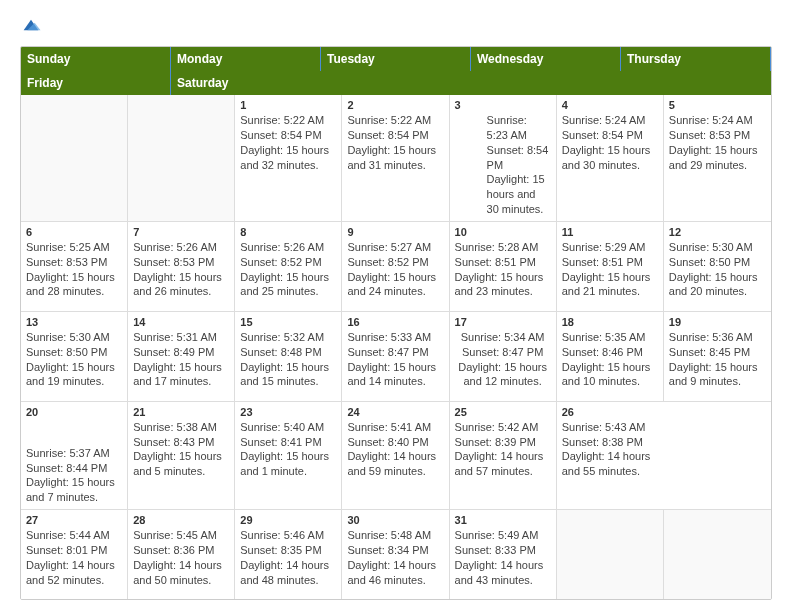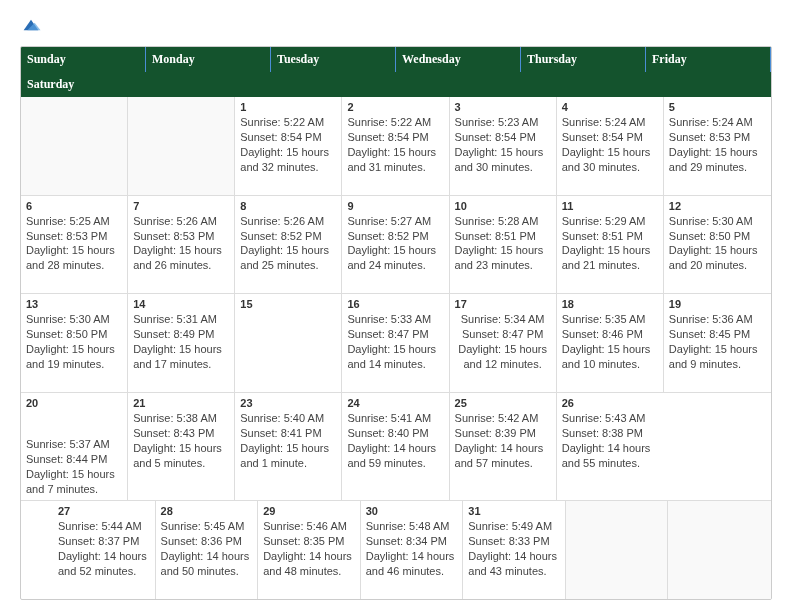--- a/index.html
+++ b/index.html
@@ -66,23 +66,22 @@
     .calendar {
       flex: 1;
       border: 1px solid #ccc;
       border-radius: 2px;
       overflow: hidden;
       display: flex;
       flex-direction: column;
     }
     .cal-header-row {
       display: grid;
-      grid-template-columns: repeat(6, 1fr);
-      background: #14532d;
-      font-family: Liberation Serif, serif;
+      grid-template-columns: repeat(5, 1fr);
+      background: #4d7c0f;
     }
     .cal-header-cell {
       color: #fff;
       font-size: 12px;
       font-weight: bold;
       padding: 5px 6px;
       border-right: 1px solid #4a8dd5;
       text-align: left;
     }
     .cal-header-cell:last-child { border-right: none; }
@@ -90,21 +89,21 @@
       flex: 1;
       display: flex;
       flex-direction: column;
     }
     .cal-row {
       flex: 1;
       display: grid;
       grid-template-columns: repeat(7, 1fr);
       border-bottom: 1px solid #ddd;
     }
-    .cal-row:last-child { border-bottom: none; margin-left: 32px; }
+    .cal-row:last-child { border-bottom: none; }
     .cal-cell {
       border-right: 1px solid #ddd;
       padding: 4px 5px;
       font-size: 9.5px;
       color: #333;
       vertical-align: top;
       background: #fff;
     }
     .cal-cell:last-child { border-right: none; }
     .cal-cell.empty { background: #f9f9f9; }
@@ -163,21 +162,21 @@
 Daylight: 15 hours and 32 minutes.</div>
           </div>
           <div class="cal-cell">
             <span class="day-num">2</span>
             <div class="cell-text" style="white-space: pre-line;">Sunrise: 5:22 AM
 Sunset: 8:54 PM
 Daylight: 15 hours and 31 minutes.</div>
           </div>
           <div class="cal-cell">
             <span class="day-num">3</span>
-            <div class="cell-text" style="white-space: pre-line;">Sunrise: 5:23 AM
+            <div class="cell-text" style="white-space: pre-line; margin-left: 32px;">Sunrise: 5:23 AM
 Sunset: 8:54 PM
 Daylight: 15 hours and 30 minutes.</div>
           </div>
           <div class="cal-cell">
             <span class="day-num">4</span>
             <div class="cell-text" style="white-space: pre-line;">Sunrise: 5:24 AM
 Sunset: 8:54 PM
 Daylight: 15 hours and 30 minutes.</div>
           </div>
           <div class="cal-cell">
@@ -239,20 +238,23 @@
 Daylight: 15 hours and 19 minutes.</div>
           </div>
           <div class="cal-cell">
             <span class="day-num">14</span>
             <div class="cell-text" style="white-space: pre-line;">Sunrise: 5:31 AM
 Sunset: 8:49 PM
 Daylight: 15 hours and 17 minutes.</div>
           </div>
           <div class="cal-cell">
             <span class="day-num">15</span>
+            <div class="cell-text" style="white-space: pre-line;">Sunrise: 5:32 AM
+Sunset: 8:48 PM
+Daylight: 15 hours and 15 minutes.</div>
           </div>
           <div class="cal-cell">
             <span class="day-num">16</span>
             <div class="cell-text" style="white-space: pre-line;">Sunrise: 5:33 AM
 Sunset: 8:47 PM
 Daylight: 15 hours and 14 minutes.</div>
           </div>
           <div class="cal-cell">
             <span class="day-num">17</span>
             <div class="cell-text" style="white-space: pre-line; text-align: center;">Sunrise: 5:34 AM
@@ -307,21 +309,21 @@
             <span class="day-num">26</span>
             <div class="cell-text" style="white-space: pre-line;">Sunrise: 5:43 AM
 Sunset: 8:38 PM
 Daylight: 14 hours and 55 minutes.</div>
           </div>
         </div>
         <div class="cal-row">
           <div class="cal-cell">
             <span class="day-num">27</span>
             <div class="cell-text" style="white-space: pre-line;">Sunrise: 5:44 AM
-Sunset: 8:37 PM
+Sunset: 8:01 PM
 Daylight: 14 hours and 52 minutes.</div>
           </div>
           <div class="cal-cell">
             <span class="day-num">28</span>
             <div class="cell-text" style="white-space: pre-line;">Sunrise: 5:45 AM
 Sunset: 8:36 PM
 Daylight: 14 hours and 50 minutes.</div>
           </div>
           <div class="cal-cell">
             <span class="day-num">29</span>

